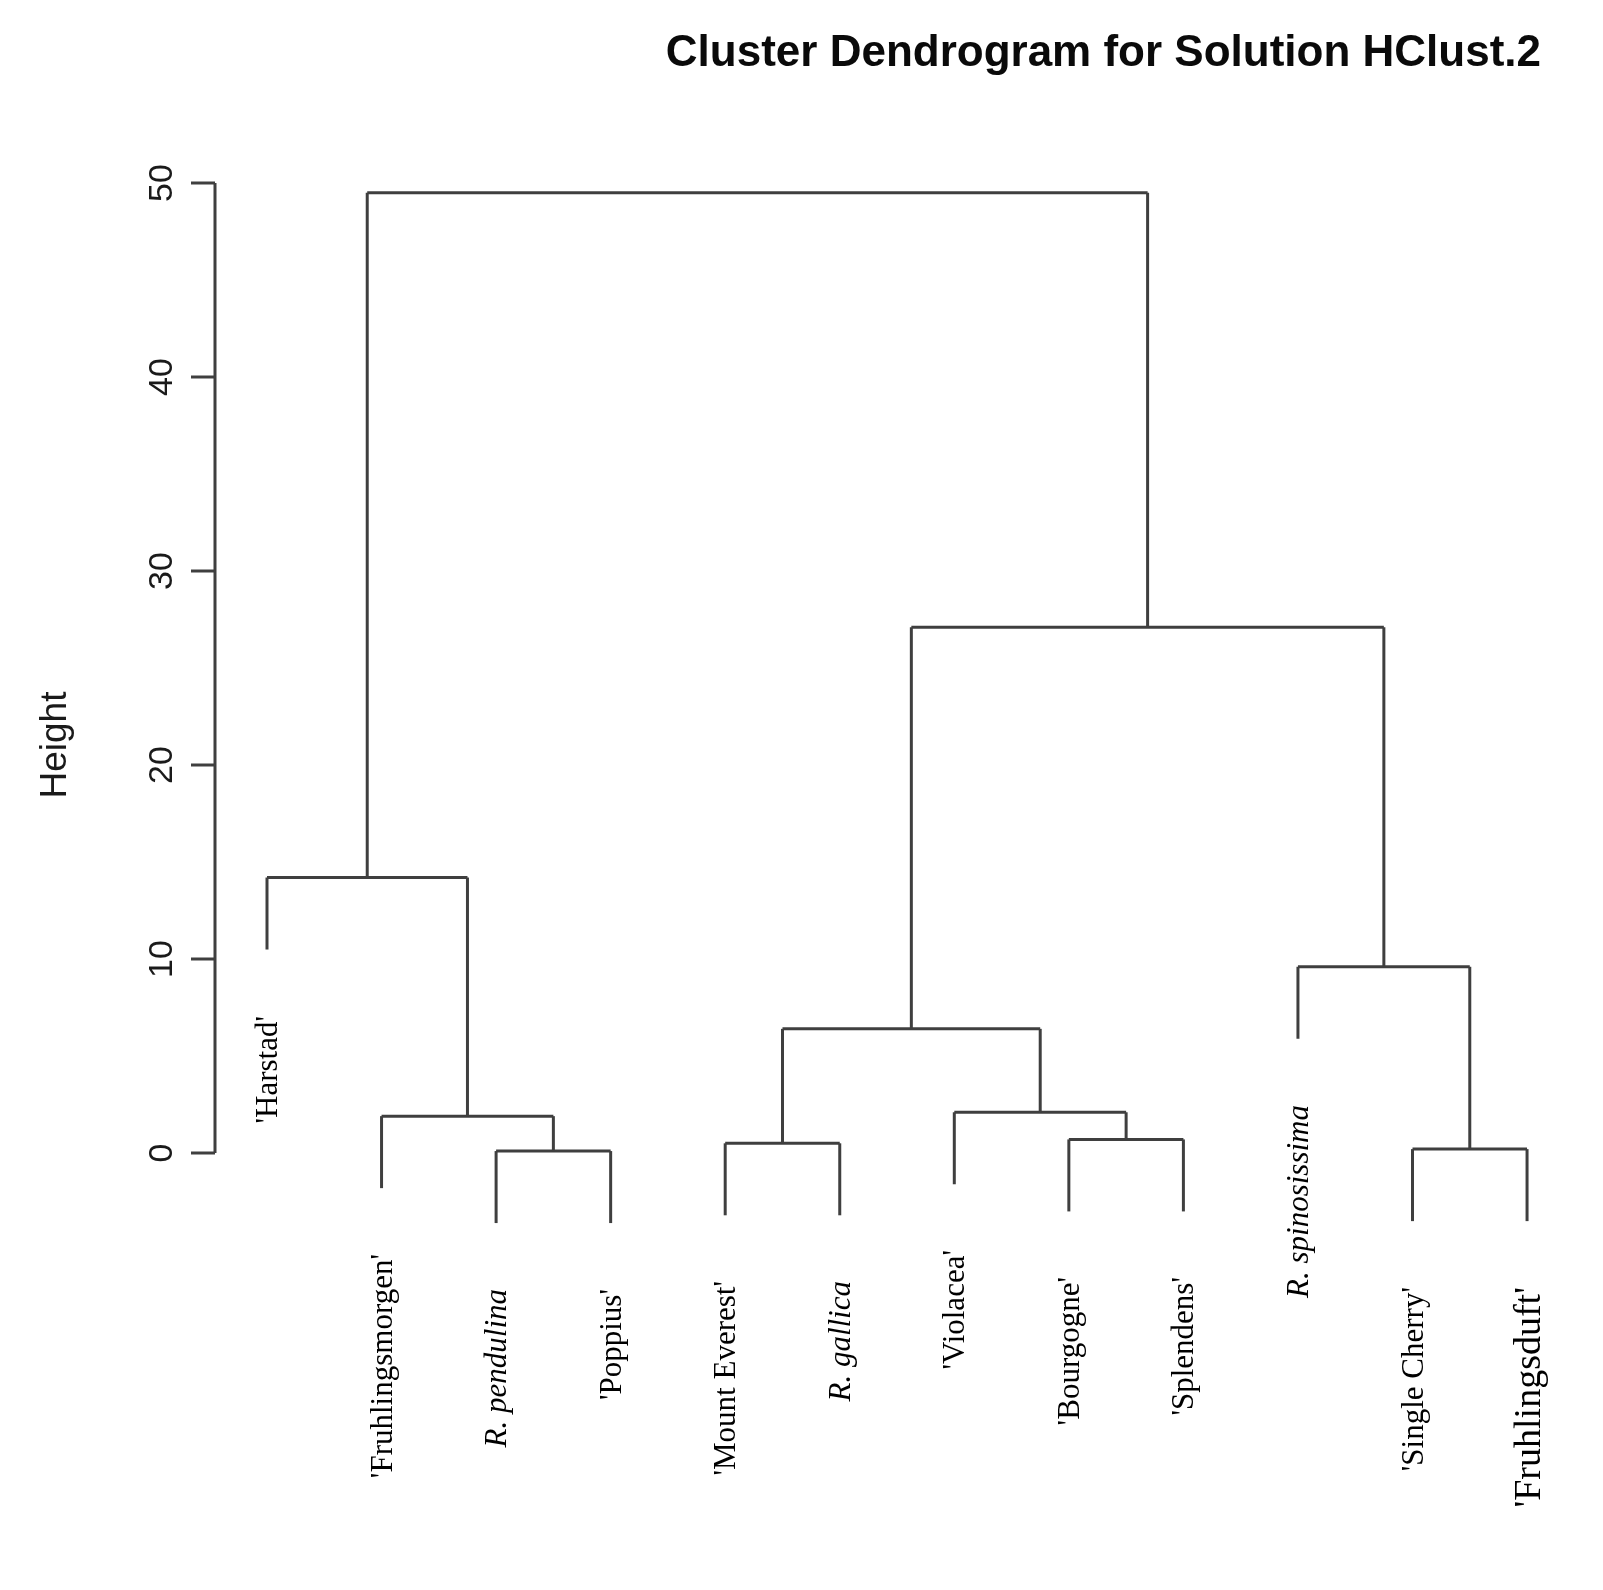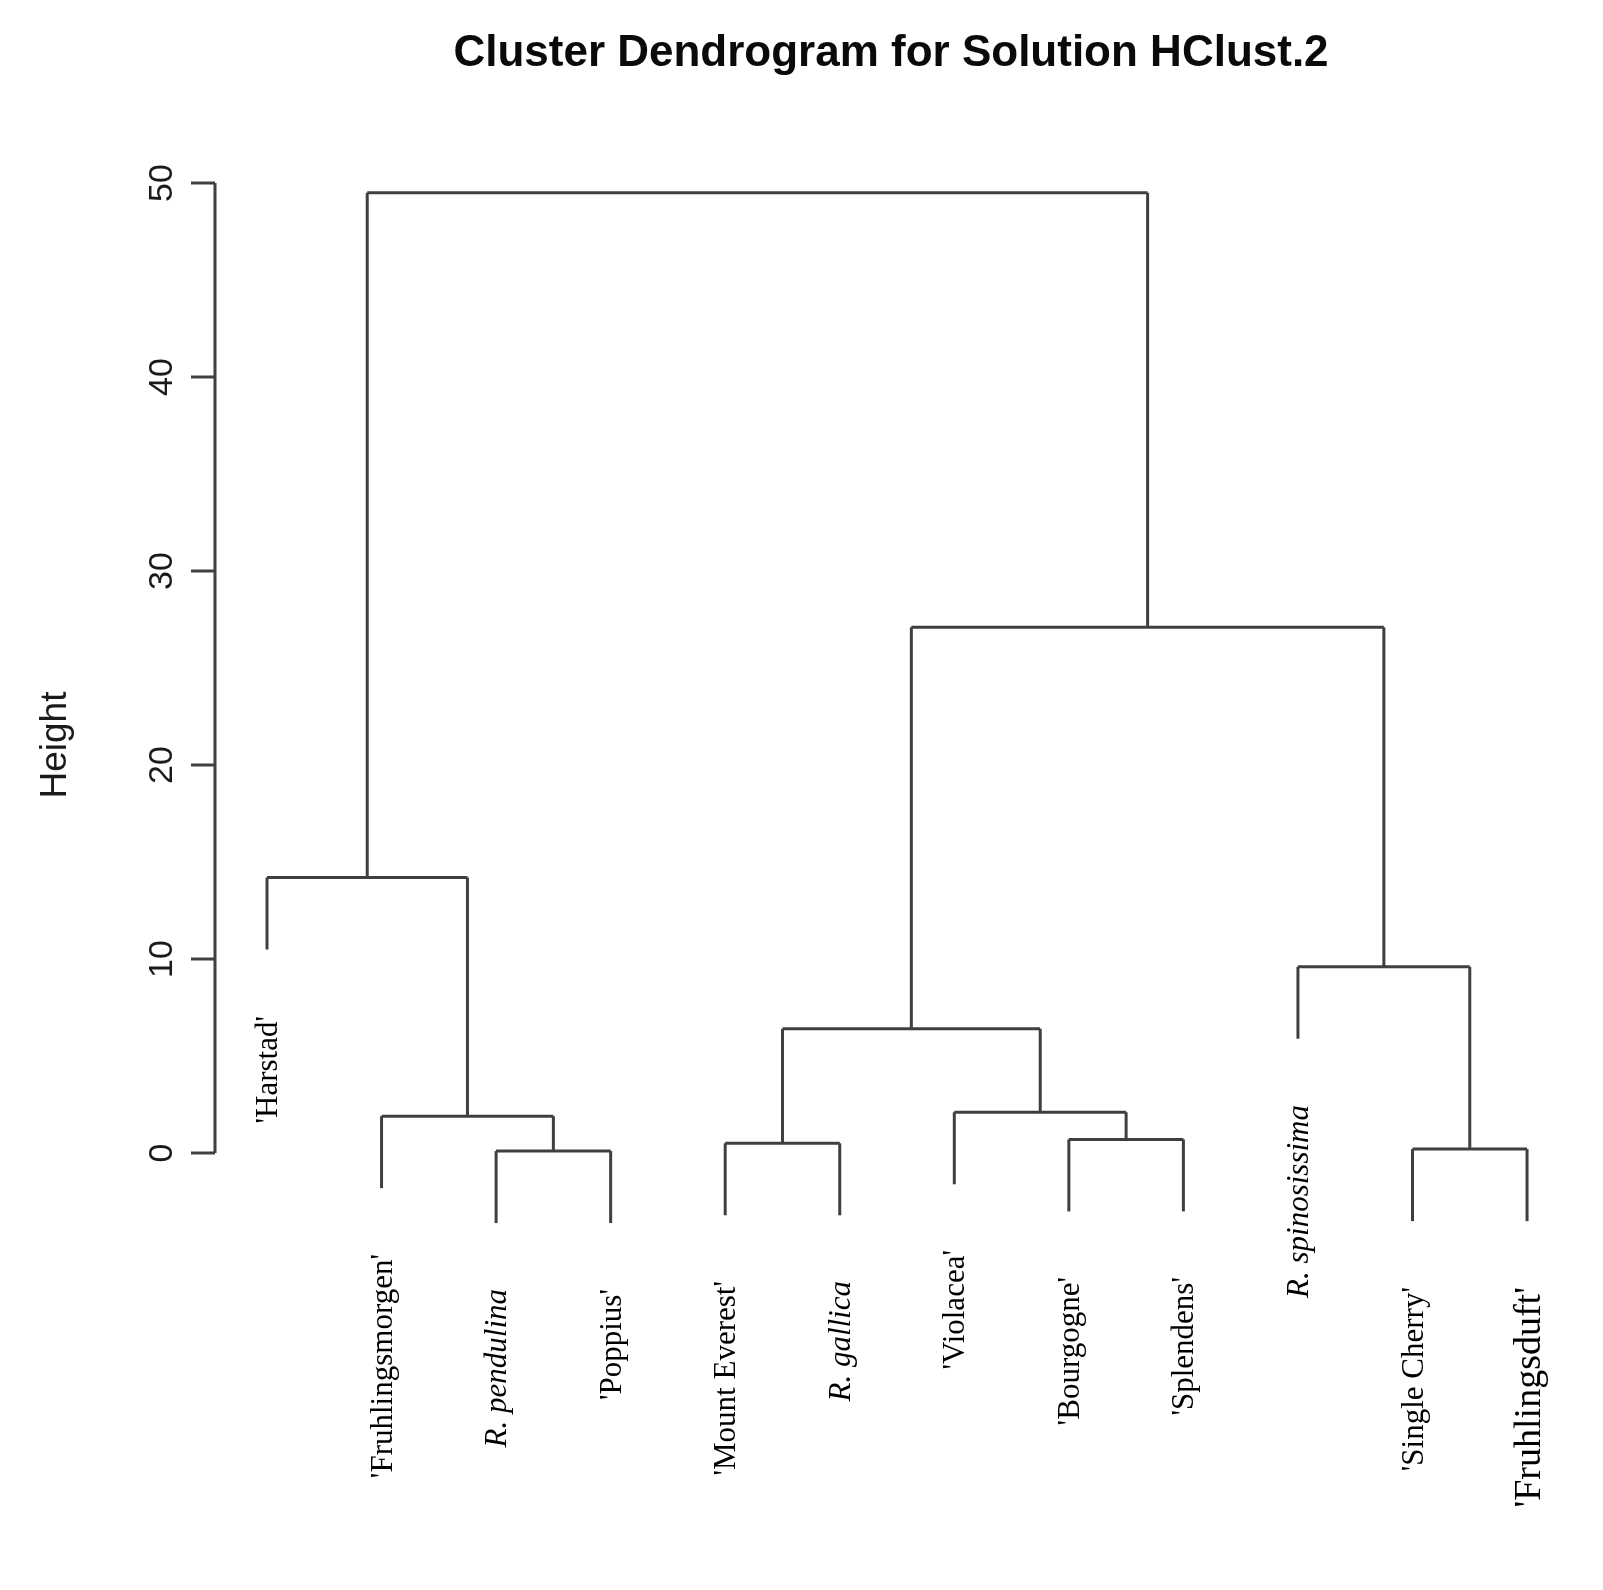--- a/index.html
+++ b/index.html
@@ -2,21 +2,21 @@
 <html><head>
 <meta charset="utf-8">
 <style>
   html,body{margin:0;padding:0;background:#ffffff;}
   .page{
     position:relative;width:1603px;height:1590px;background:#ffffff;
     overflow:hidden;font-family:"Liberation Sans",sans-serif;
   }
   .chart-title{
     position:absolute;left:241px;top:26px;width:1300px;
-    text-align:center;font-weight:bold;font-size:44px;color:#0a0a0a;
+    text-align:right;font-weight:bold;font-size:44px;color:#0a0a0a;
     font-family:"Liberation Sans",sans-serif;letter-spacing:0px;
   }
   .svg-layer{position:absolute;left:0;top:0;}
   .rot{
     position:absolute;transform:rotate(-90deg);
     color:#000;white-space:nowrap;
   }
   .ylab{
     font-family:"Liberation Sans",sans-serif;font-size:37px;color:#1a1a1a;
     text-align:center;

